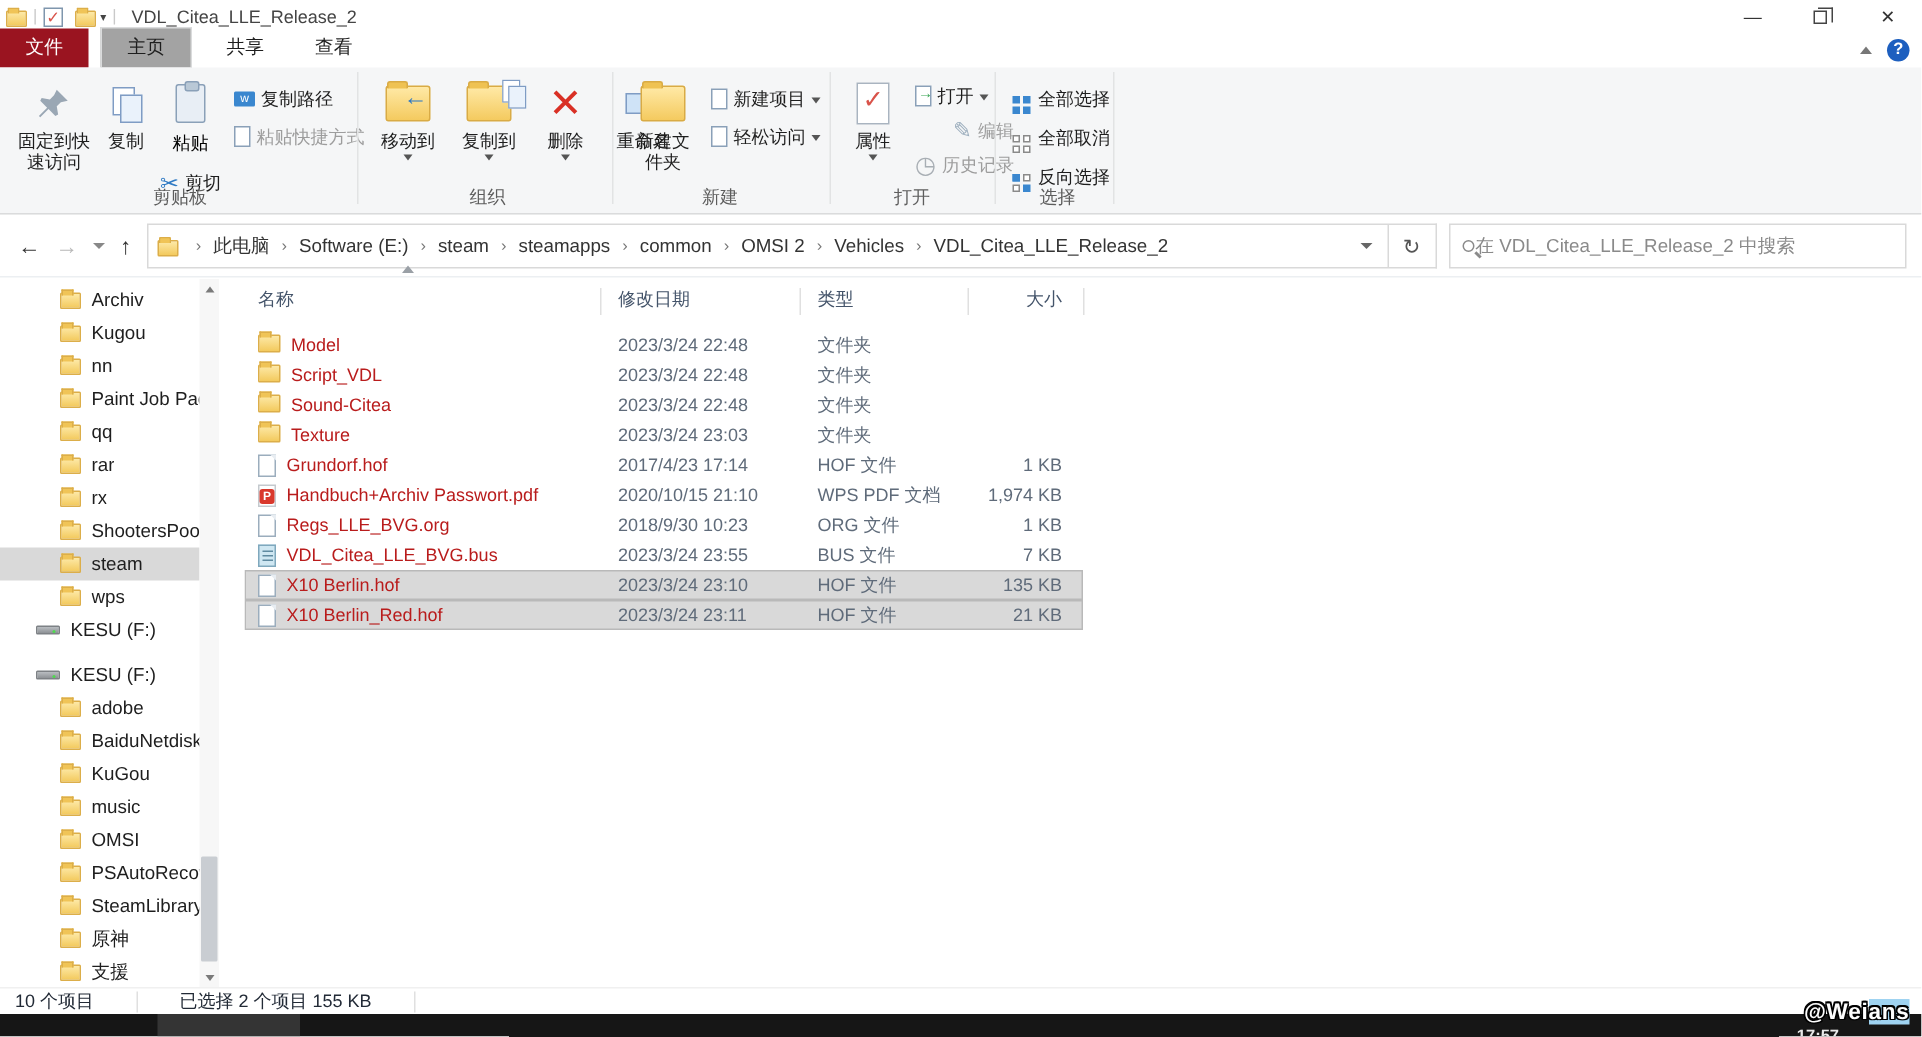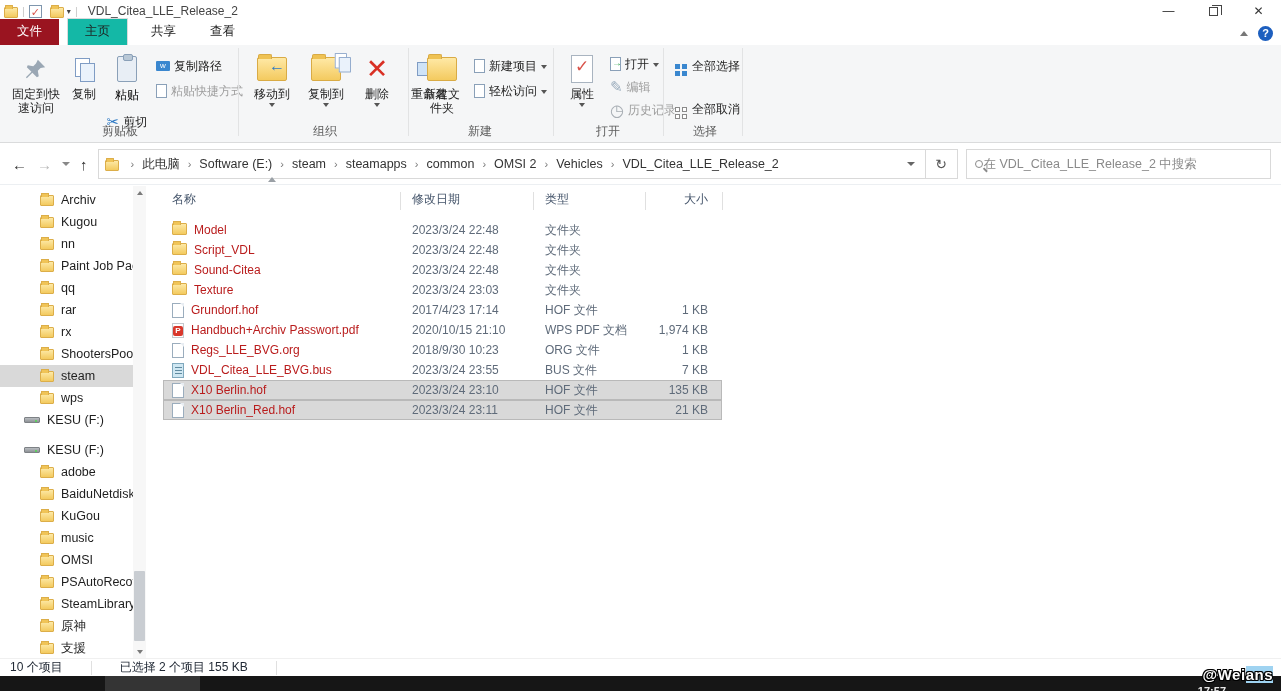--- a/index.html
+++ b/index.html
@@ -18,33 +18,33 @@
 
   .mini-folder { width:14px; height:11px; background:linear-gradient(#fde9a7,#f3ca5e); border:1px solid #dcae49; border-radius:1px; position:relative; margin-top:2px; }
   .mini-folder::before { content:""; position:absolute; top:-3px; left:0; width:6px; height:3px; background:#f0c457; border:1px solid #dcae49; border-bottom:none; border-radius:1px 1px 0 0; }
   .mini-check { width:13px; height:13px; border:1px solid #7f96ad; background:#fff; color:#d9534a; font-size:11px; line-height:12px; text-align:center; font-weight:bold; }
   .qat-caret { font-size:8px; color:#444; margin-left:3px; }
 
   
   .tabrow { position:absolute; top:22px; left:0; right:0; height:23px; background:#fff; display:flex; align-items:flex-end; }
   .tab { font-size:12.5px; padding:4px 17px 5px; color:#1e1e1e; }
   .tab-file { background:#9a1420; color:#fff; }
-  .tab-active { background:#14b8a6; border:1px solid #dadbdc; border-bottom:none; }
+  .tab-active { background:#a3a3a3; border:1px solid #dadbdc; border-bottom:none; }
   .tabrow-right { position:absolute; right:8px; top:26px; display:flex; align-items:center; gap:10px; }
   .collapse-caret { width:0; height:0; border-left:4px solid transparent; border-right:4px solid transparent; border-bottom:5px solid #777; }
   .help-circle { width:15px; height:15px; border-radius:50%; background:#1d5fbf; color:#fff; font-size:11px; font-weight:bold; text-align:center; line-height:15px; }
 
   
   .ribbon { position:absolute; top:45px; left:0; right:0; height:98px; background:#f5f6f7; border-bottom:1px solid #dadbdc; }
   .rib-divider { position:absolute; top:3px; bottom:6px; width:1px; background:#e2e3e4; }
   .group-label { position:absolute; bottom:2px; font-size:12px; color:#5d5d5d; text-align:center; }
   .big-btn { display:flex; flex-direction:column; align-items:center; font-size:12px; color:#1e1e1e; line-height:14px; text-align:center; }
   .big-icon { height:36px; display:flex; align-items:center; justify-content:center; }
   .small-item { display:flex; align-items:center; gap:4px; font-size:12px; color:#1e1e1e; height:22px; }
-  .disabled { color:#9d9d9d !important; }
+  .disabled { color:#9d9d9d !important;justify-content:flex-end; }
   .caret-down { width:0; height:0; border-left:3.5px solid transparent; border-right:3.5px solid transparent; border-top:4px solid #555; margin-top:2px; }
 
   
   .pages-icon { position:relative; width:18px; height:22px; }
   .pages-icon::before, .pages-icon::after { content:""; position:absolute; width:13px; height:17px; background:#fff; border:1px solid #7f9cc4; }
   .pages-icon::before { left:0; top:0; }
   .pages-icon::after { left:5px; top:5px; background:#eaf2fb; }
   .clipboard-icon { width:20px; height:26px; background:#e8eef5; border:1px solid #8aa0b8; border-radius:2px; position:relative; }
   .clipboard-icon::before { content:""; position:absolute; top:-3px; left:5px; width:8px; height:5px; background:#b9c8d6; border:1px solid #8aa0b8; border-radius:2px; }
   .folder-big { width:30px; height:24px; background:linear-gradient(#ffe9a6,#f4ca5f); border:1px solid #d9ab45; border-radius:2px; position:relative; }
@@ -296,21 +296,21 @@
         </div>
         <div class="small-item disabled" style="margin-top:1px">
           <span class="clock-glyph">◷</span>
           <span>历史记录</span>
         </div>
       </div>
     </div>
     <div class="group-label" style="left:558px; width:100px">打开</div>
     <div class="rib-divider" style="left:663px"></div>
 
-    <div style="position:absolute; left:674px; top:10px; display:flex; flex-direction:column; gap:21px;">
+    <div style="position:absolute; left:674px; top:10px; display:flex; flex-direction:column; gap:4px;">
       <div class="small-item">
         <div class="sq-icon sq-all"></div>
         <span>全部选择</span>
       </div>
       <div class="small-item">
         <div class="sq-icon sq-none"></div>
         <span>全部取消</span>
       </div>
       <div class="small-item">
         <div class="sq-icon sq-inv"></div>

